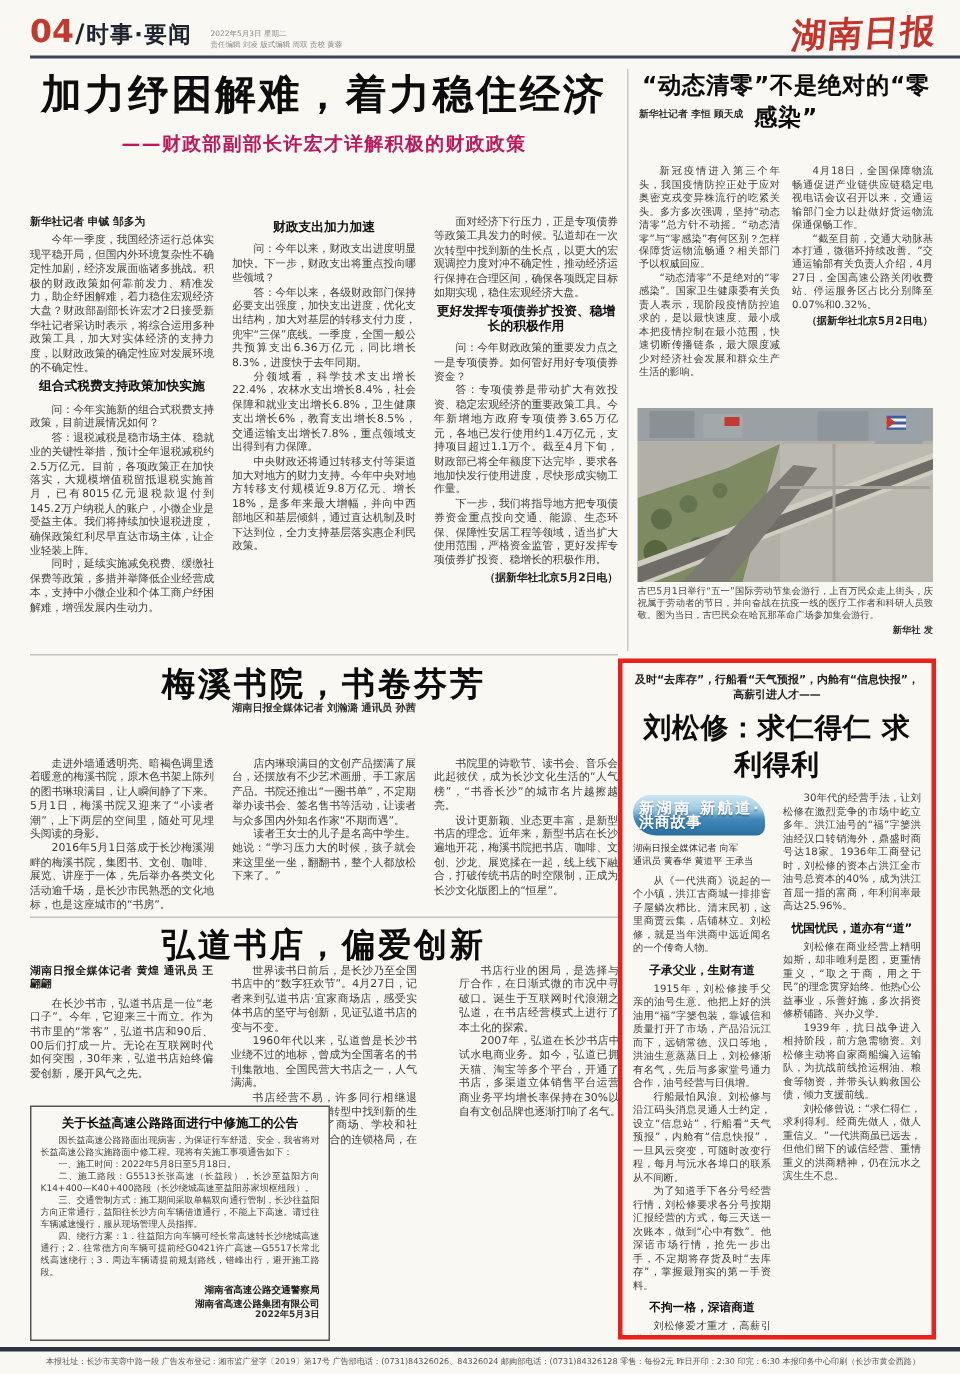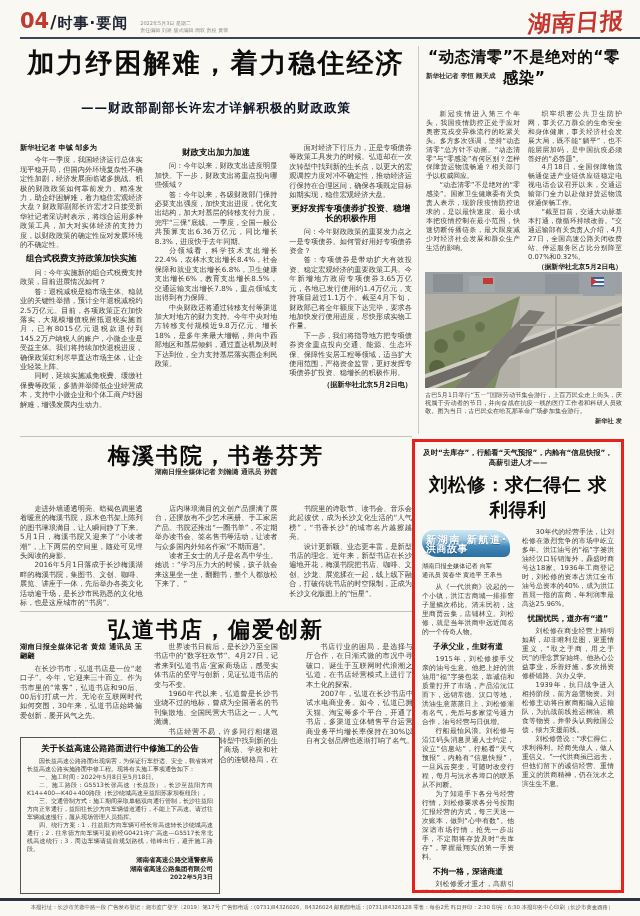--- a/index.html
+++ b/index.html
@@ -24,21 +24,21 @@
   
   .cols { display:flex; overflow:hidden;margin-top:26px; }
   .col { flex:1; overflow:hidden; text-align:justify; color:#3d3d3d; }
   .colp { text-indent:2em; }
   .colsub { font-weight:bold; text-align:center; color:#111; margin:5px 0 4px; }
   .by { font-weight:bold; color:#222; margin-bottom:3px; }
   .endnote { text-align:right; font-weight:bold; color:#222; margin-top:2px; }
   
   .lead-head { position:absolute; left:20px; top:45px; width:392px; text-align:center; }
   .lead-head h1 { font-size:27px; font-weight:bold; color:#0d0d0d; letter-spacing:2px; }
-  .lead-sub { margin-top:19px; font-size:12.5px; font-weight:bold; color:#0f172a; letter-spacing:1px; }
+  .lead-sub { margin-top:7px; font-size:12.5px; font-weight:bold; color:#be185d; letter-spacing:1px; }
   .lead-cols { position:absolute; left:20px; top:117px; width:392px; height:317px; gap:12px; font-size:7.2px; line-height:9.4px; }
   .lead-cols .colsub { font-size:8.5px; }
   
   .vrule { position:absolute; width:1px; background:#c9c9c9; }
   .hrule { position:absolute; height:1px; background:#c2c2c2; }
   
   .zero-head { position:absolute; left:426px; top:47px; width:196px; text-align:center; font-size:15.5px; font-weight:bold; color:#0d0d0d; letter-spacing:0.5px; }
   .zero-by { position:absolute; left:426px; top:72px; width:196px; font-size:6.5px; font-weight:bold; color:#333; }
   .zero-cols { position:absolute; left:426px; top:84px; width:196px; height:184px; gap:8px; font-size:6.8px; line-height:8.9px; }
   
@@ -126,21 +126,20 @@
   <div class="hrule" style="left:20px; top:436px; width:392px;"></div>
 
   <div class="zero-head">“动态清零”不是绝对的“零感染”</div>
   <div class="zero-by">新华社记者 李恒 顾天成</div>
   <div class="zero-cols cols">
     <div class="col">
         <div class="colp">新冠疫情进入第三个年头，我国疫情防控正处于应对奥密克戎变异株流行的吃紧关头。多方多次强调，坚持“动态清零”总方针不动摇。“动态清零”与“零感染”有何区别？怎样保障货运物流畅通？相关部门予以权威回应。</div>
         <div class="colp">“动态清零”不是绝对的“零感染”。国家卫生健康委有关负责人表示，现阶段疫情防控追求的，是以最快速度、最小成本把疫情控制在最小范围，快速切断传播链条，最大限度减少对经济社会发展和群众生产生活的影响。</div>
       </div>
     <div class="col">
-        <div class="colp">织牢织密公共卫生防护网，事关亿万群众的生命安全和身体健康，事关经济社会发展大局，既不能“躺平”，也不能层层加码，是中国抗疫必须答好的“必答题”。</div>
         <div class="colp">4月18日，全国保障物流畅通促进产业链供应链稳定电视电话会议召开以来，交通运输部门全力以赴做好货运物流保通保畅工作。</div>
         <div class="colp">“截至目前，交通大动脉基本打通，微循环持续改善。”交通运输部有关负责人介绍，4月27日，全国高速公路关闭收费站、停运服务区占比分别降至0.07%和0.32%。</div>
         <div class="endnote">（据新华社北京5月2日电）</div>
       </div>
   </div>
 
   <div class="photo">
     <svg width="197" height="116" viewBox="0 0 197 116">
       <rect x="0" y="0" width="197" height="116" fill="#b2b0a6"></rect>
       <rect x="0" y="0" width="197" height="22" fill="#9aa0a4"></rect>

